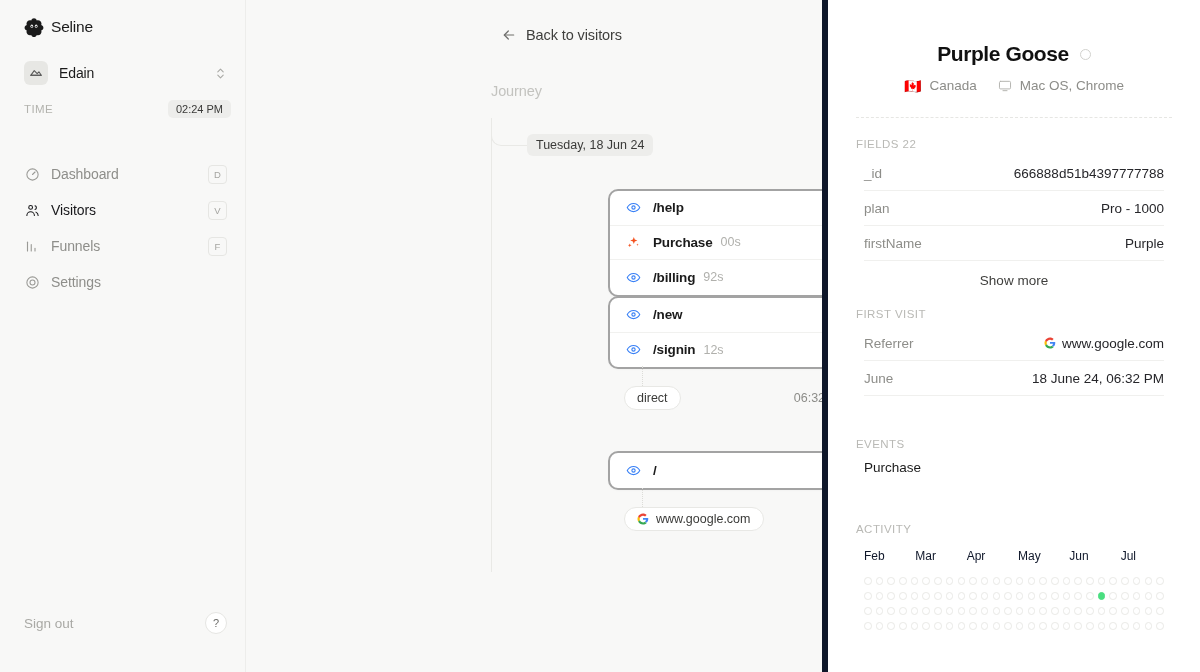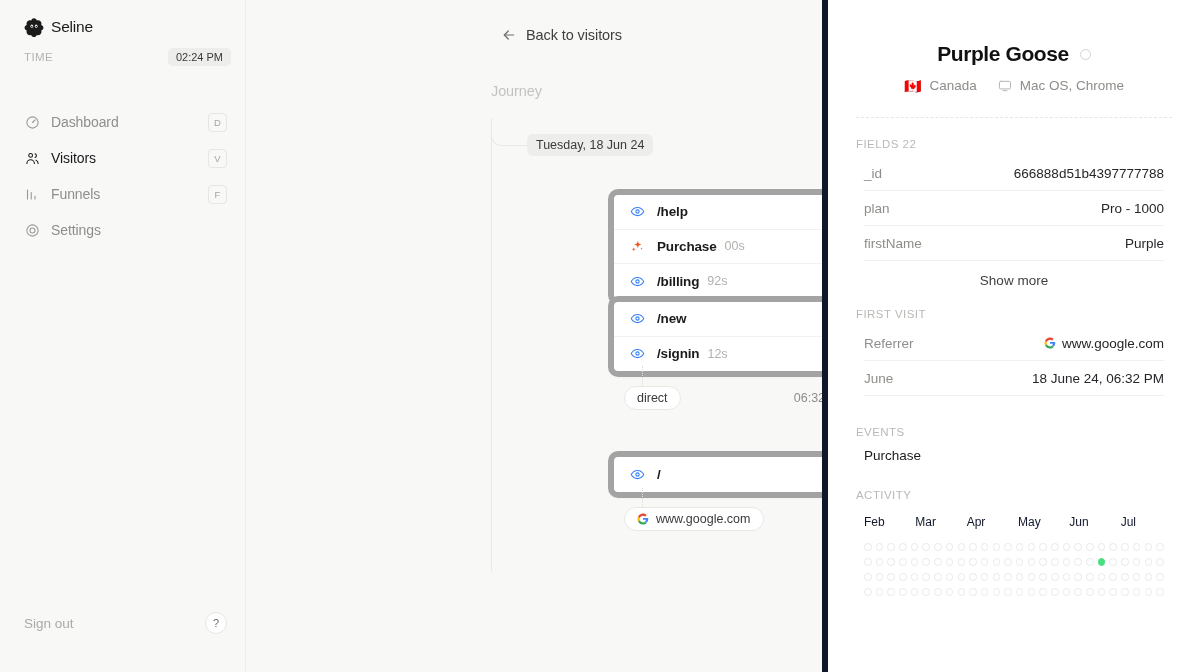--- a/index.html
+++ b/index.html
@@ -122,21 +122,21 @@
     background: #ededeb; border-radius: 6px;
     font-size: 12.5px; color: #3a3a38;
     padding: 4px 9px;
   }
 
   
   .card-group {
     position: absolute; left: 362px;
     width: 316px;
     background: #ffffff;
-    border: 6px solid #a3a3a3;
+    border: 2px solid #a3a3a3;
     border-radius: 10px;
     overflow: hidden;
     box-shadow: 0 1px 2px rgba(0,0,0,.025);
   }
   .card-group.g1 { top: 189px; }
   .card-group.g2 { top: 296px; }
   .card-group.g3 { top: 451px; }
 
   .card-row {
     display: flex; align-items: center;
@@ -252,20 +252,35 @@
       <svg class="brand-logo" viewBox="0 0 24 24">
         <path d="M12 1.5c1.6 0 2.9 1.1 3.3 2.6 1.5-.6 3.3-.3 4.5.9 1.2 1.2 1.5 3 .9 4.5 1.5.4 2.6 1.7 2.6 3.3 0 1.6-1.1 2.9-2.6 3.3.6 1.5.3 3.3-.9 4.5-1.2 1.2-3 1.5-4.5.9-.4 1.5-1.7 2.6-3.3 2.6-1.6 0-2.9-1.1-3.3-2.6-1.5.6-3.3.3-4.5-.9-1.2-1.2-1.5-3-.9-4.5C1.8 15.7.7 14.4.7 12.8c0-1.6 1.1-2.9 2.6-3.3-.6-1.5-.3-3.3.9-4.5 1.2-1.2 3-1.5 4.5-.9C9.1 2.6 10.4 1.5 12 1.5z" fill="#1b1b1b"></path>
         <ellipse cx="9.4" cy="11" rx="1.6" ry="2" fill="#fff"></ellipse>
         <ellipse cx="14.6" cy="11" rx="1.6" ry="2" fill="#fff"></ellipse>
         <circle cx="9.4" cy="11.3" r=".9" fill="#1b1b1b"></circle>
         <circle cx="14.6" cy="11.3" r=".9" fill="#1b1b1b"></circle>
       </svg>
       <span class="brand-name">Seline</span>
     </div>
 
+    <div class="ws-row">
+      <span class="ws-avatar">
+        <svg width="14" height="14" viewBox="0 0 24 24" fill="none" stroke="#555" stroke-width="1.8" stroke-linecap="round" stroke-linejoin="round">
+          <path d="M3 16l6-8 5 5 3-3 4 6z"></path>
+            <path d="M3 16h18"></path>
+        </svg>
+      </span>
+      <span class="ws-name">Edain</span>
+      <span class="ws-chevrons">
+        <svg width="13" height="13" viewBox="0 0 24 24" fill="none" stroke="currentColor" stroke-width="2" stroke-linecap="round" stroke-linejoin="round">
+          <path d="M7 15l5 5 5-5"></path>
+            <path d="M7 9l5-5 5 5"></path>
+        </svg>
+      </span>
+    </div>
 
     <div class="time-row">
       <span class="time-label">TIME</span>
       <span class="time-pill">02:24 PM</span>
     </div>
 
     <nav class="nav">
       <div class="nav-item">
         <span class="nav-icon">
           <svg width="15" height="15" viewBox="0 0 24 24" fill="none" stroke="currentColor" stroke-width="1.7" stroke-linecap="round">
@@ -498,24 +513,24 @@
           </span>
           <span>www.google.com</span>
         </span>
       </div>
       <div class="kv">
         <span class="k">June</span>
         <span class="v">18 June 24, 06:32 PM</span>
       </div>
     </div>
 
-    <div class="sect-head" style="margin-top:30px">EVENTS</div>
+    <div class="sect-head" style="margin-top:42px">EVENTS</div>
     <div class="event-name">Purchase</div>
 
-    <div class="sect-head" style="margin-top:26px">ACTIVITY</div>
+    <div class="sect-head" style="margin-top:48px">ACTIVITY</div>
     <div class="activity-months">
       <span>Feb</span>
       <span>Mar</span>
       <span>Apr</span>
       <span>May</span>
       <span>Jun</span>
       <span>Jul</span>
     </div>
     <div class="activity-grid" id="activity-grid">
         <div class="act-row">

